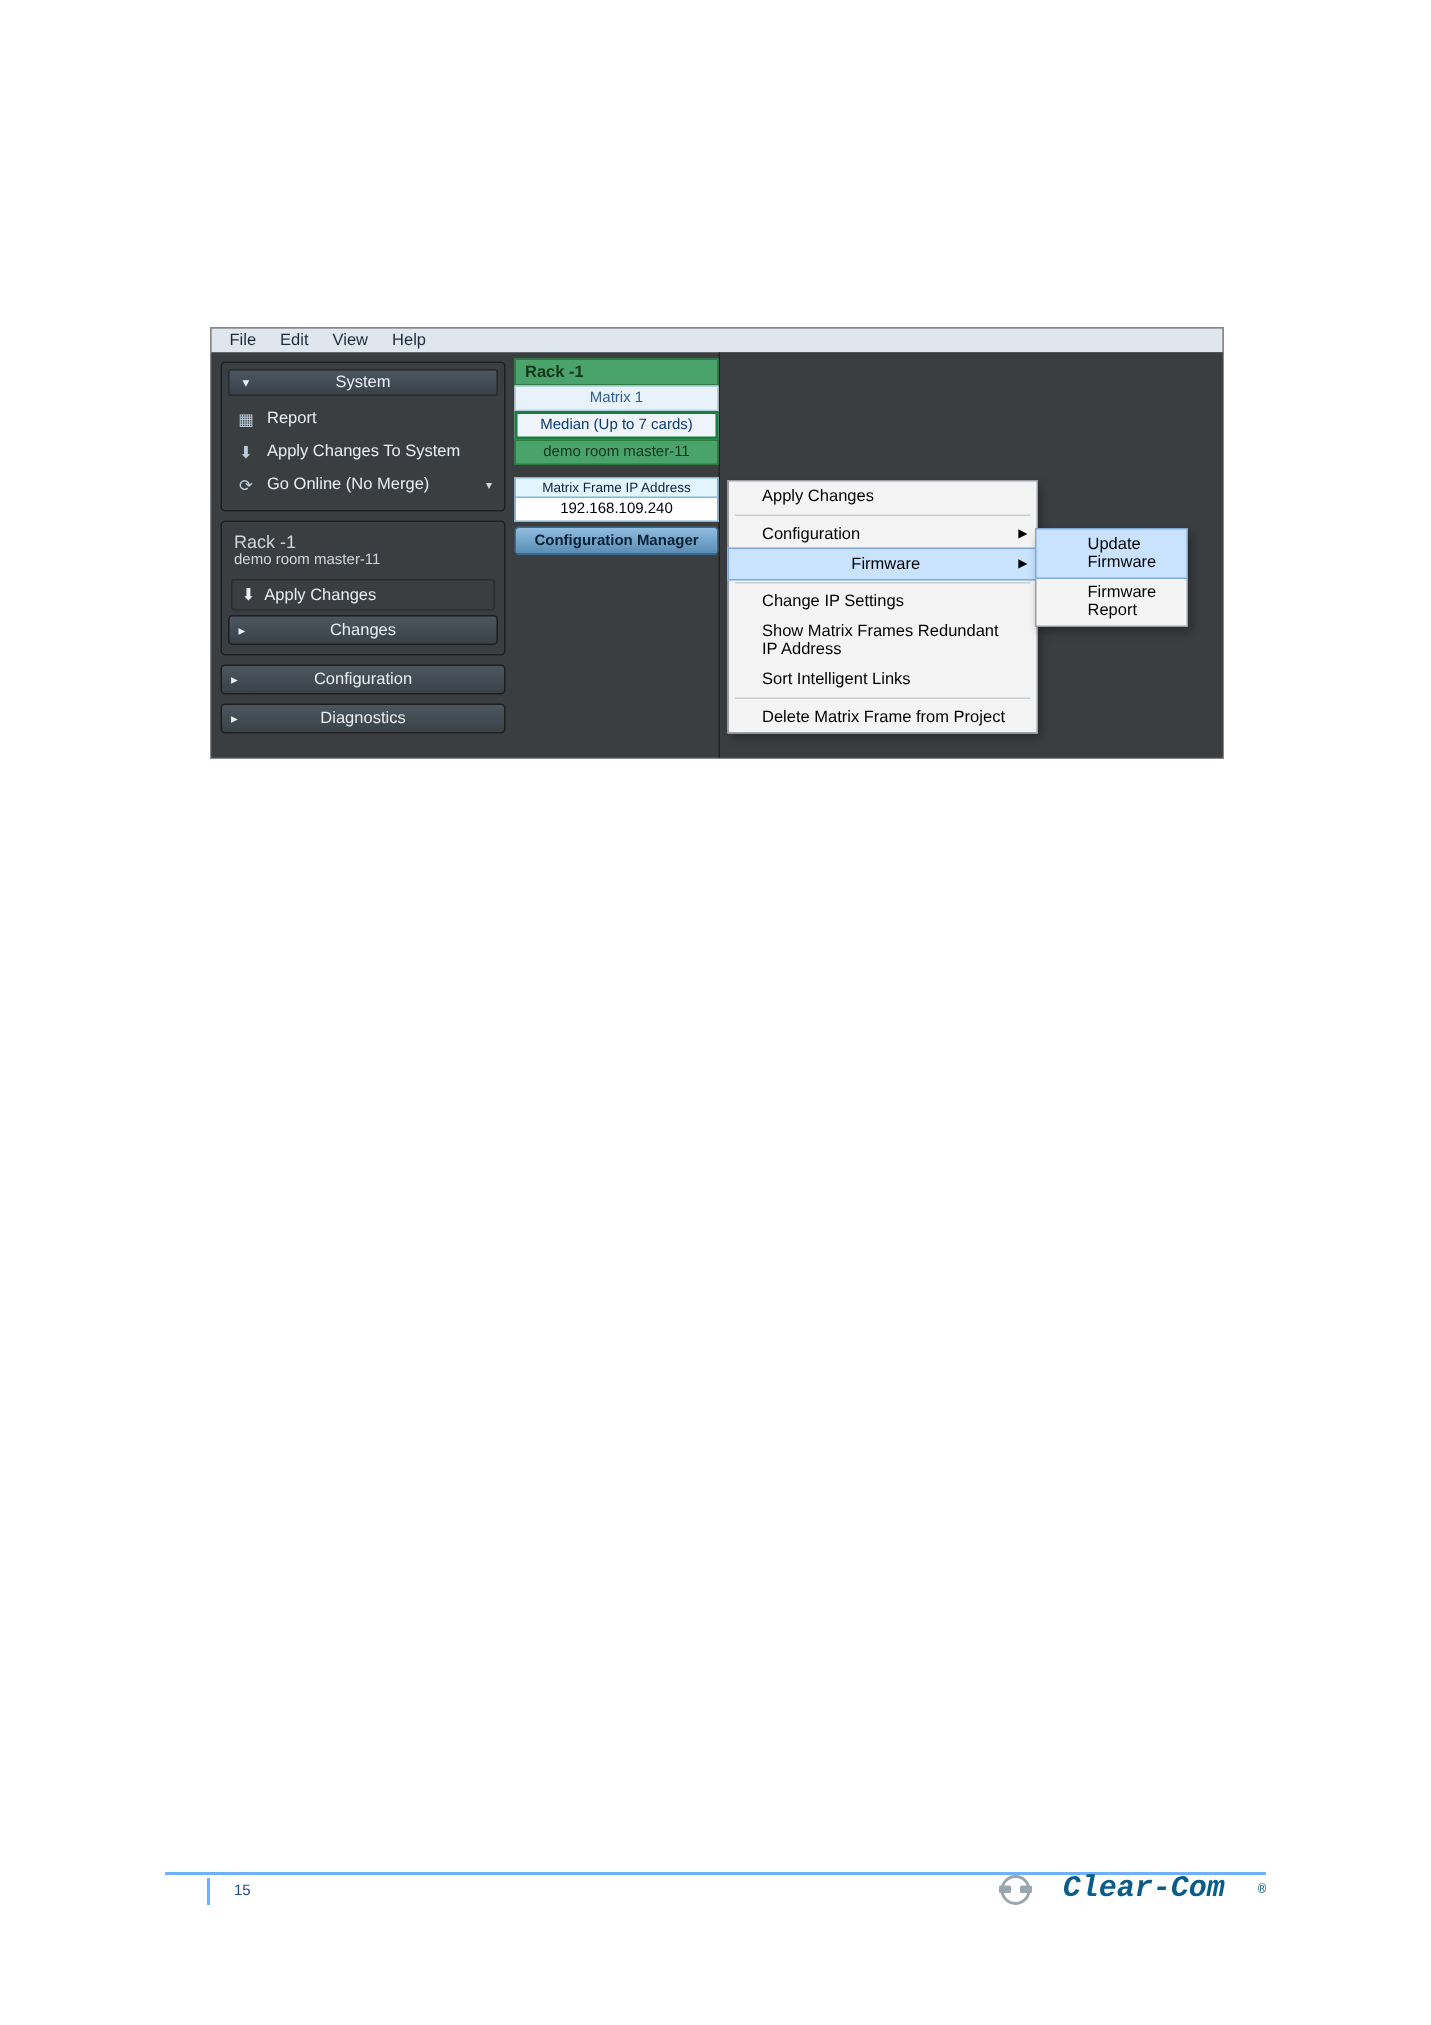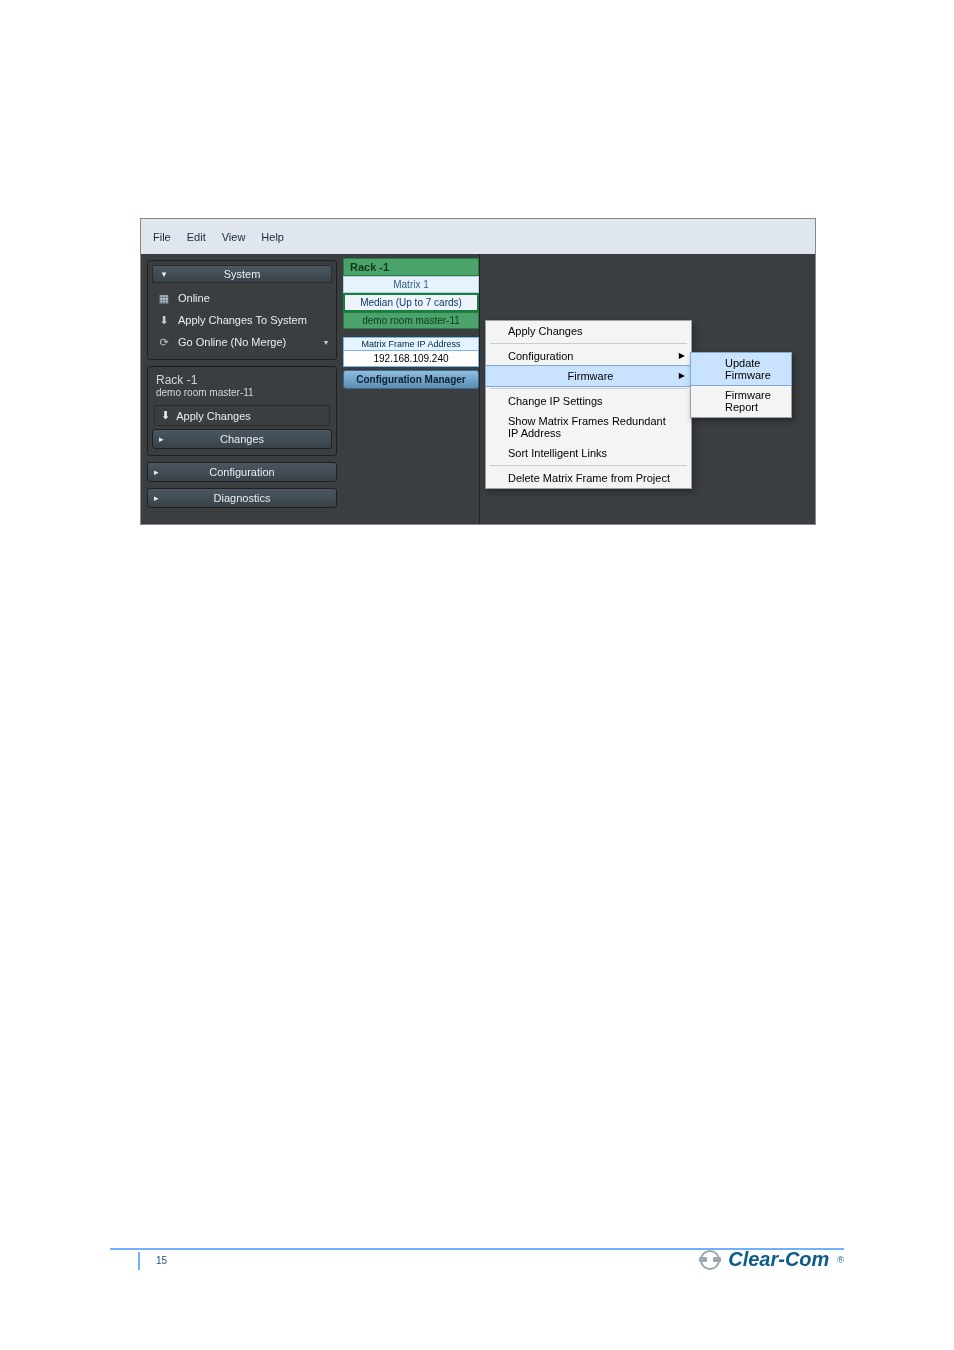--- a/index.html
+++ b/index.html
@@ -14,21 +14,21 @@
   .screenshot-area {
     position: absolute;
     left: 140px;
     top: 218px;
     width: 674px;
     border: 1px solid #888;
     background: #3b3e41;
   }
   .menu-bar {
     background: #dfe6ee;
-    height: 35px;
+    height: 16px;
     display: flex;
     align-items: center;
     padding: 0 4px;
     font-size: 11px;
     color: #1a2a3a;
   }
   .menu-bar span {
     padding: 0 8px;
     cursor: default;
   }
@@ -223,22 +223,22 @@
     left:138px; top:1252px;
     font-size:10px;color:#1b4c8a;
     border-left:2px solid #6fb0ff;
     padding-left:16px;
     height:18px;
     line-height:18px;
   }
   .logo {
     position:absolute;
     right:110px; top:1248px;
-    display:flex;align-items:center;gap:8px;
-    font-family:Liberation Sans, sans-serif;
+    display:flex;align-items:center;gap:22px;
+    font-family:Liberation Mono, monospace;
     font-size:20px;font-style:italic;font-weight:bold;
     color:#0a5c8a;
   }
   .logo-mark {
     width:16px;height:16px;border:2px solid #9aa7ad;border-radius:50%;
     position:relative;flex-shrink:0;
   }
   .logo-mark::before,.logo-mark::after{
     content:"";position:absolute;background:#9aa7ad;border-radius:1px;
   }
@@ -261,21 +261,21 @@
 
     <div class="left-col">
 
       <div class="panel">
         <div class="panel-header">
           <span class="caret">▾</span>
           <span>System</span>
         </div>
         <div class="side-item">
           <span class="icon-slot">▦</span>
-          <span>Online</span>
+          <span>Report</span>
         </div>
         <div class="side-item">
           <span class="icon-slot">⬇</span>
           <span>Apply Changes To System</span>
         </div>
         <div class="side-item">
           <span class="icon-slot">⟳</span>
           <span>Go Online (No Merge)</span>
           <span class="arrow">▾</span>
         </div>

